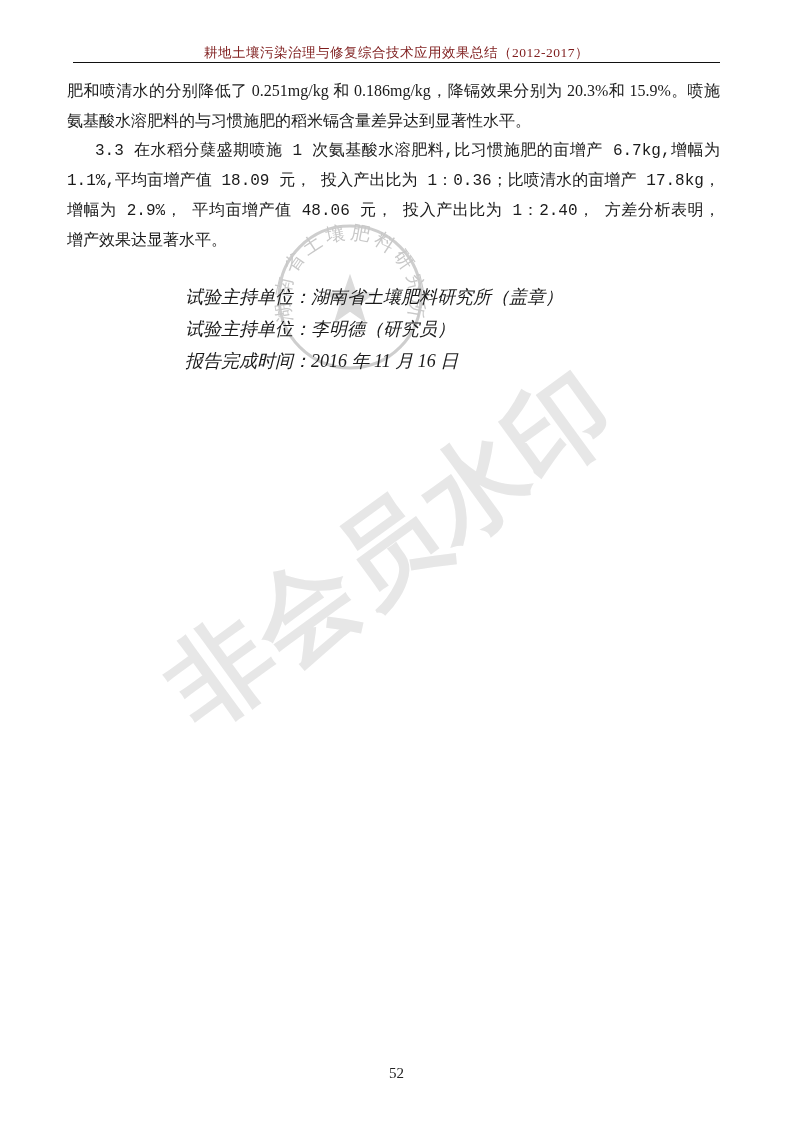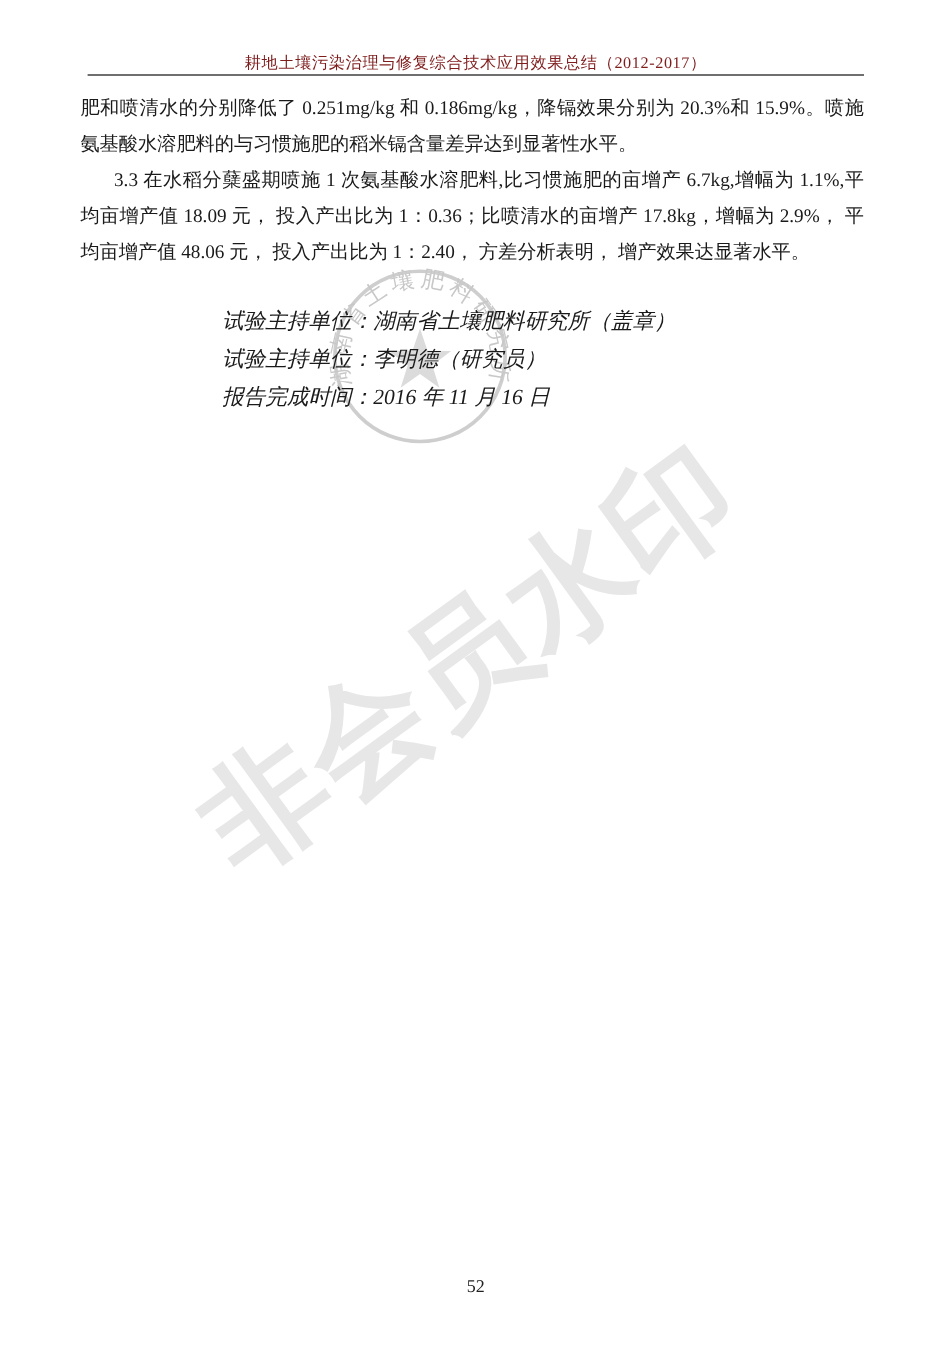--- a/index.html
+++ b/index.html
@@ -43,21 +43,21 @@
     top: 76px;
     left: 67px;
     width: 653px;
     font-size: 16px;
     line-height: 30px;
     text-align: justify;
     text-justify: inter-ideograph;
     z-index: 2;
   }
   .content p { margin: 0; }
-  .para-indent { text-indent: 28px; }
+  .para-indent { text-indent: 28px; font-family: Liberation Mono, monospace; }
 
   
   .signature-block {
     margin-top: 25px;
     margin-left: 118px;
   }
   .sig-line {
     font-size: 18px;
     line-height: 32px;
     white-space: pre;

